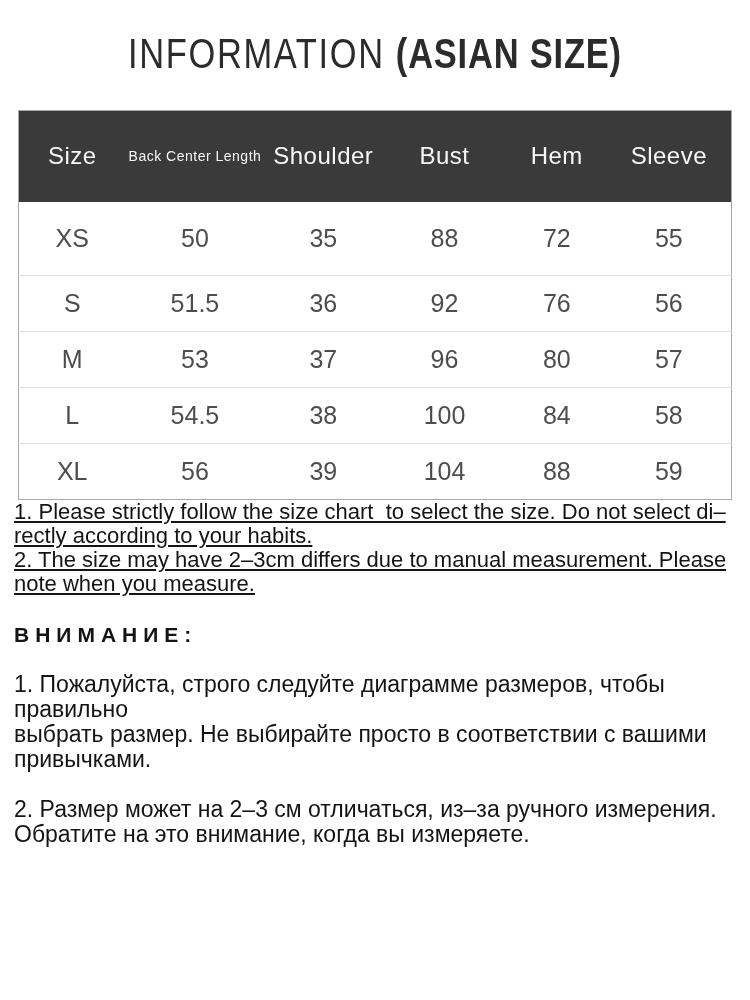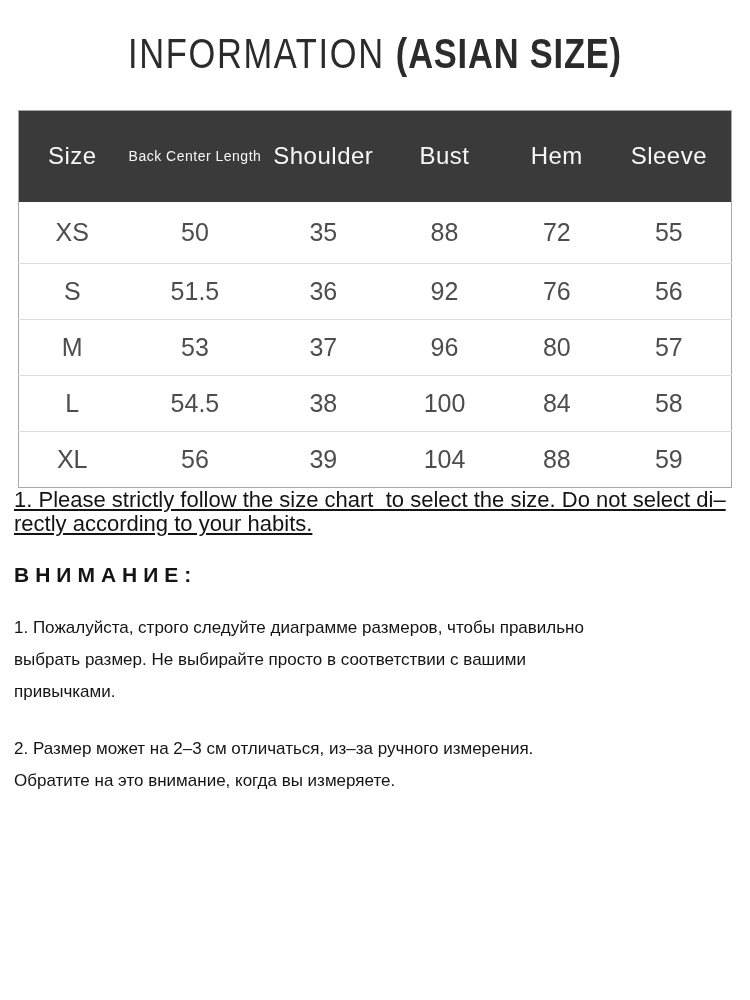--- a/index.html
+++ b/index.html
@@ -58,21 +58,21 @@
     line-height: 21px;
   }
   .size-table col.c-size    { width: 15%; }
   .size-table col.c-bcl     { width: 19.5%; }
   .size-table col.c-shldr   { width: 16.5%; }
   .size-table col.c-bust    { width: 17.5%; }
   .size-table col.c-hem     { width: 14%; }
   .size-table col.c-sleeve  { width: 17.5%; }
 
   .size-table tbody tr { height: 56px; }
-  .size-table tbody tr:first-child { height: 62px; margin-top: 44px; }
+  .size-table tbody tr:first-child { height: 74px; margin-top: 44px; }
   .size-table tbody tr + tr td { border-top: 1px solid var(--border-divider); }
   .size-table td {
     text-align: center;
     vertical-align: middle;
     font-size: 25px;
     color: var(--table-text);
   }
 
   .notes {
     padding: 0 8px 0 14px;
@@ -93,22 +93,22 @@
   }
   .attention-heading {
     margin-top: 27px;
     margin-bottom: 22px;
     font-size: 21px;
     font-weight: 700;
     letter-spacing: 6px;
     color: var(--note-text);
   }
   .attention-item {
-    font-size: 17px;
-    line-height: 32px;
+    font-size: 23px;
+    line-height: 25px;
     color: var(--note-text);
     white-space: pre-wrap;
     margin-top: 25px;
   }
 </style>
 </head>
 <body>
 
 <div class="page">
 
@@ -175,20 +175,22 @@
         <td>104</td>
         <td>88</td>
         <td>59</td>
       </tr>
     </tbody>
   </table>
 
   <div class="notes">
     <p class="note-item">1. Please strictly follow the size chart  to select the size. Do not select di–
 rectly according to your habits.</p>
+    <p class="note-item">2. The size may have 2–3cm differs due to manual measurement. Please
+note when you measure.</p>
 
     <h2 class="attention-heading">ВНИМАНИЕ:</h2>
     <p class="attention-item">1. Пожалуйста, строго следуйте диаграмме размеров, чтобы правильно
 выбрать размер. Не выбирайте просто в соответствии с вашими
 привычками.</p>
     <p class="attention-item">2. Размер может на 2–3 см отличаться, из–за ручного измерения.
 Обратите на это внимание, когда вы измеряете.</p>
   </div>
 
 </div>

